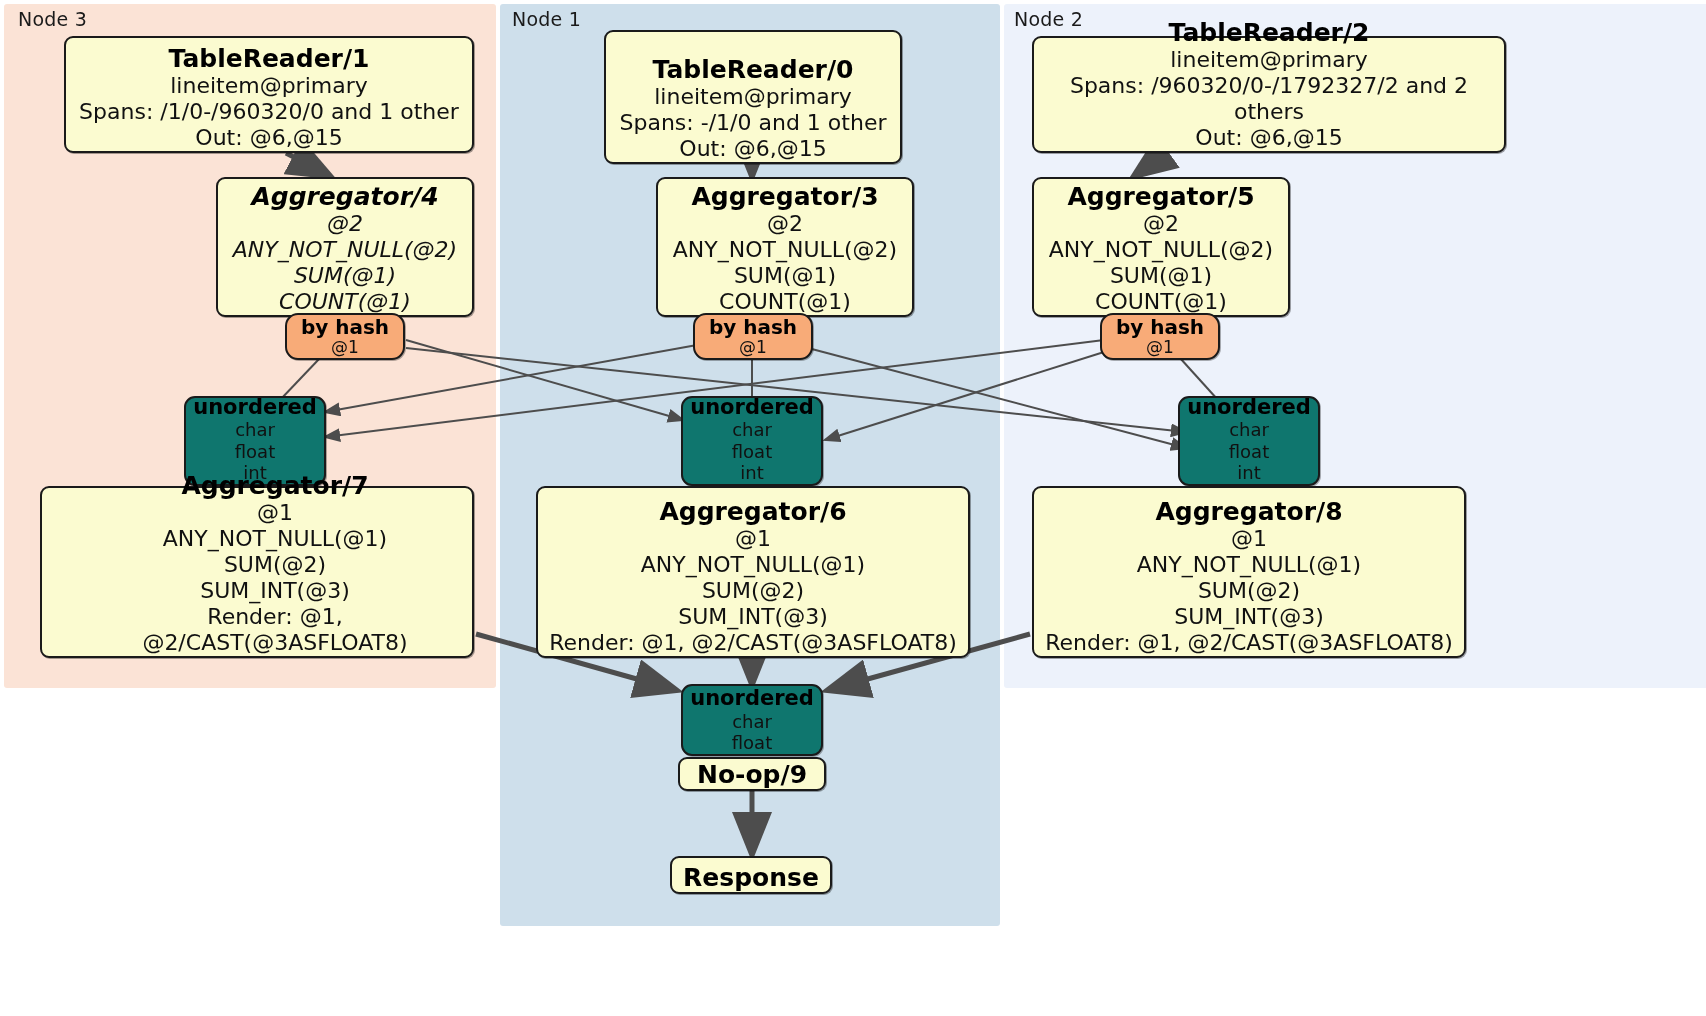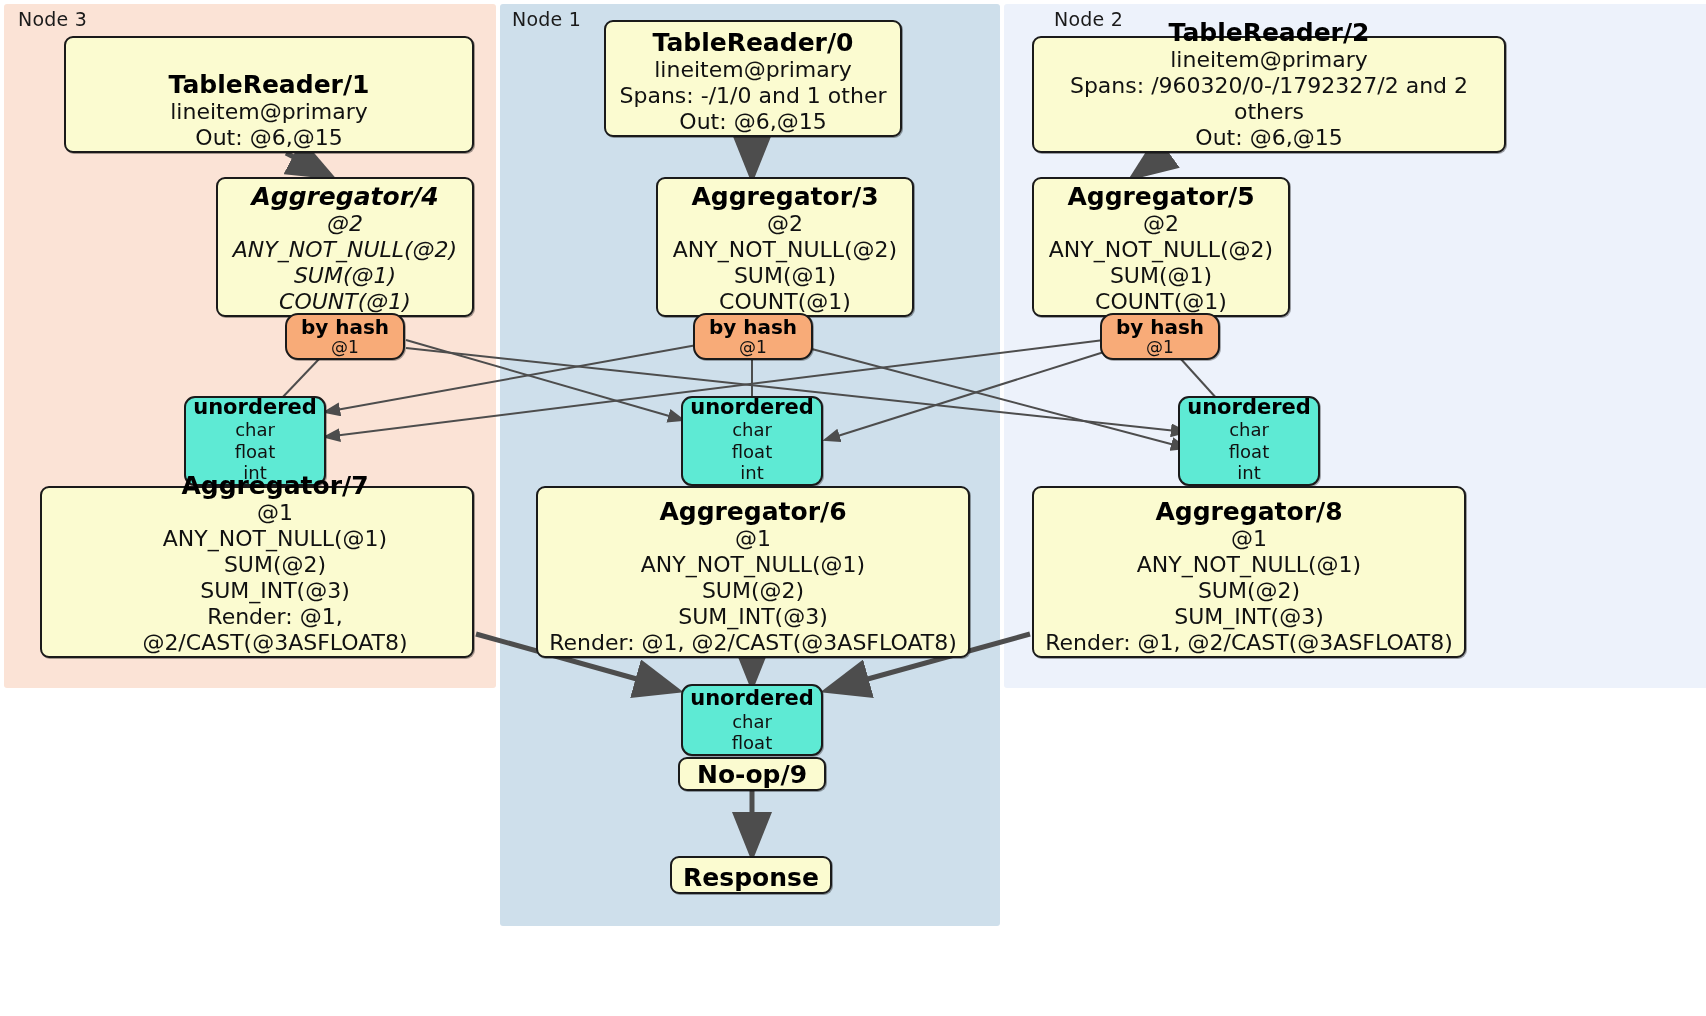--- a/index.html
+++ b/index.html
@@ -17,39 +17,39 @@
   .proc{background:#fbfbd0;border:2px solid #1a1a1a;border-radius:9px;
         box-shadow:1px 1px 0 rgba(0,0,0,0.35);}
   .proc .title{font-weight:bold;font-size:25px;color:#000;line-height:1.16;}
   .proc .line{font-size:22px;color:#111;line-height:1.18;}
 
   .router{background:#f8ab78;border:2px solid #1a1a1a;border-radius:13px;
           box-shadow:1px 1px 0 rgba(0,0,0,0.3);}
   .router .title{font-weight:bold;font-size:20px;color:#000;line-height:1.1;}
   .router .line{font-size:17px;color:#111;line-height:1.15;}
 
-  .recv{background:#5eead4;border:2px solid #1a1a1a;border-radius:11px;
+  .recv{background:#0f766e;border:2px solid #1a1a1a;border-radius:11px;
         box-shadow:1px 1px 0 rgba(0,0,0,0.3);}
   .recv .title{font-weight:bold;font-size:21px;color:#000;line-height:1.12;}
   .recv .line{font-size:18px;color:#111;line-height:1.2;}
 
   .small-proc .title{font-size:25px;}
 </style>
 </head>
 <body>
 
 <div id="stage">
 
   <div class="panel" style="left:4px;top:4px;width:492px;height:684px;background:#fbe3d6;"></div>
   <div class="panel" style="left:500px;top:4px;width:500px;height:922px;background:#cedfeb;"></div>
   <div class="panel" style="left:1004px;top:4px;width:710px;height:684px;background:#edf2fb;"></div>
 
   <div class="panel-label" style="left:18px;top:8px;">Node 3</div>
   <div class="panel-label" style="left:512px;top:8px;">Node 1</div>
-  <div class="panel-label" style="left:1014px;top:8px;margin-left:40px;">Node 2</div>
+  <div class="panel-label" style="left:1014px;top:8px;">Node 2</div>
 
   <svg class="edges" viewBox="0 0 1706 1016">
     <defs>
       <marker id="ah" markerWidth="10" markerHeight="8" refX="8.4" refY="4" orient="auto">
         <path d="M0,0 L10,4 L0,8 Z" fill="#4d4d4d"></path>
       </marker>
       <marker id="ahs" markerWidth="9" markerHeight="7" refX="7.6" refY="3.5" orient="auto">
         <path d="M0,0 L9,3.5 L0,7 Z" fill="#4d4d4d"></path>
       </marker>
     </defs>
@@ -74,24 +74,25 @@
     <path d="M476,634 L676,690" stroke="#4d4d4d" stroke-width="5" fill="none" marker-end="url(#ah)"></path>
     <path d="M1030,634 L828,690" stroke="#4d4d4d" stroke-width="5" fill="none" marker-end="url(#ah)"></path>
     <path d="M752,652 L752,684" stroke="#4d4d4d" stroke-width="5" fill="none" marker-end="url(#ah)"></path>
 
     <path d="M752,790 L752,854" stroke="#4d4d4d" stroke-width="5" fill="none" marker-end="url(#ah)"></path>
   </svg>
 
   <div class="node proc" style="left:64px;top:36px;width:410px;height:117px;">
     <div class="title">TableReader/1</div>
     <div class="line">lineitem@primary</div>
+    <div class="line">Spans: /1/0-/960320/0 and 1 other</div>
     <div class="line">Out: @6,@15</div>
   </div>
 
-  <div class="node proc" style="left:604px;top:20px;width:298px;height:117px;">
+  <div class="node proc" style="left:604px;top:30px;width:298px;height:134px;">
     <div class="title">TableReader/0</div>
     <div class="line">lineitem@primary</div>
     <div class="line">Spans: -/1/0 and 1 other</div>
     <div class="line">Out: @6,@15</div>
   </div>
 
   <div class="node proc" style="left:1032px;top:36px;width:474px;height:117px;">
     <div class="title">TableReader/2</div>
     <div class="line">lineitem@primary</div>
     <div class="line">Spans: /960320/0-/1792327/2 and 2 others</div>

